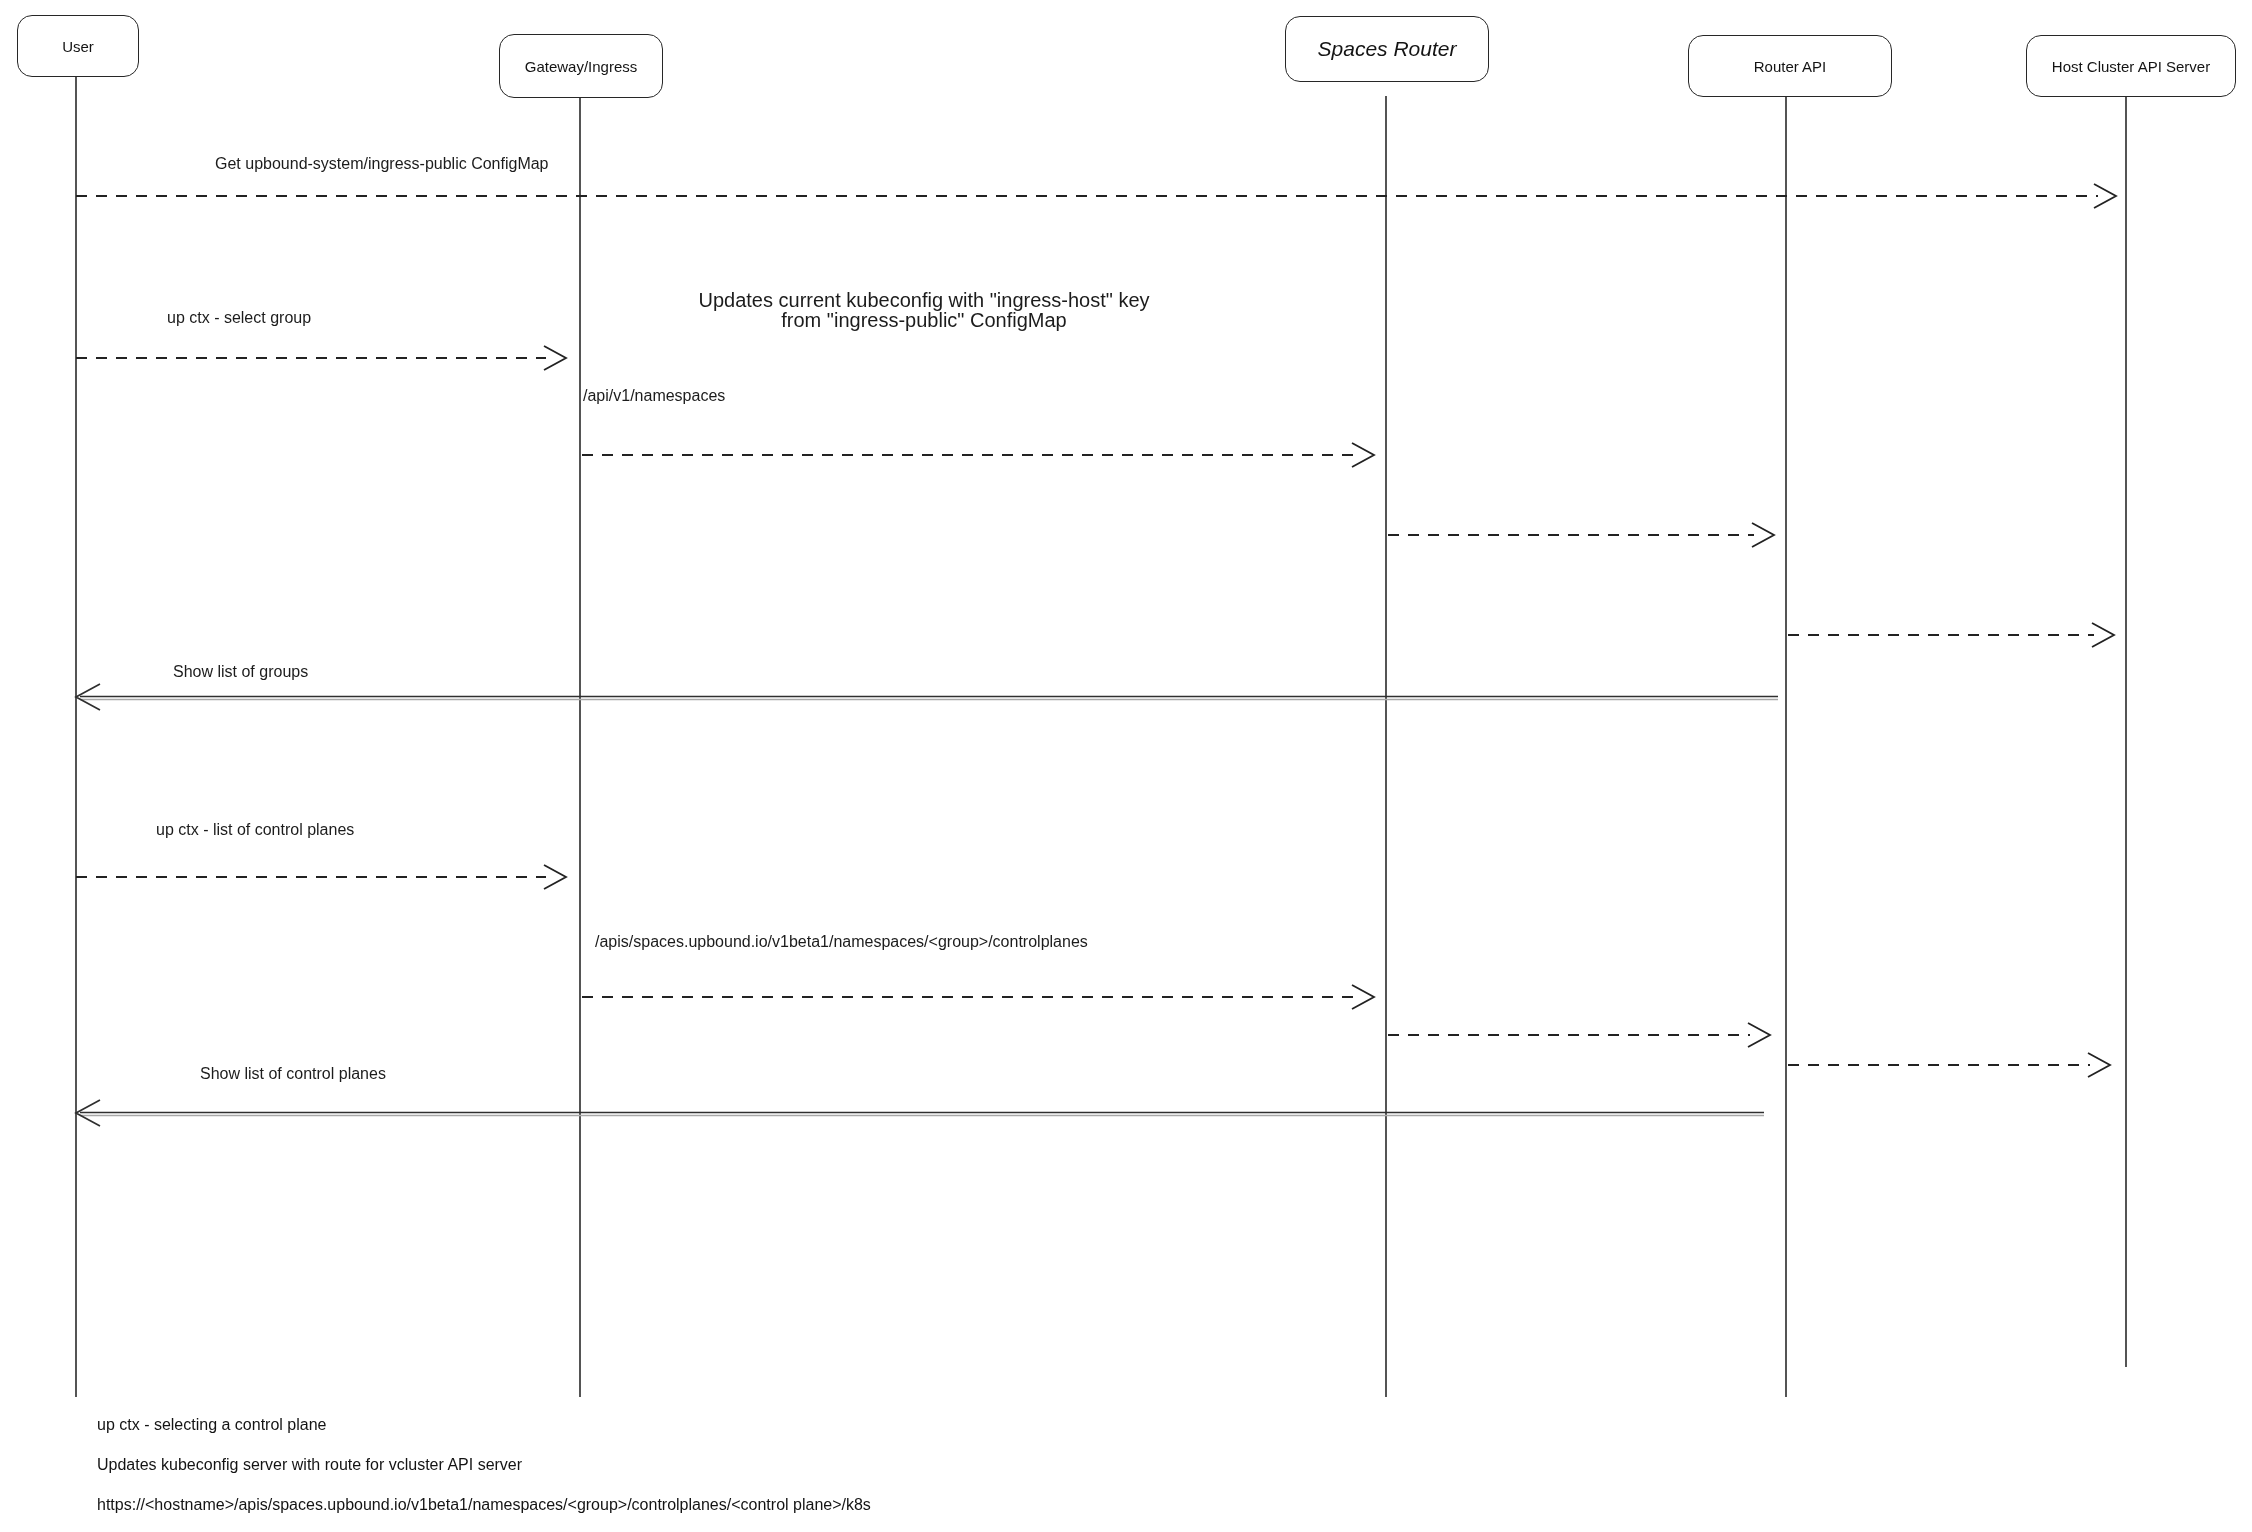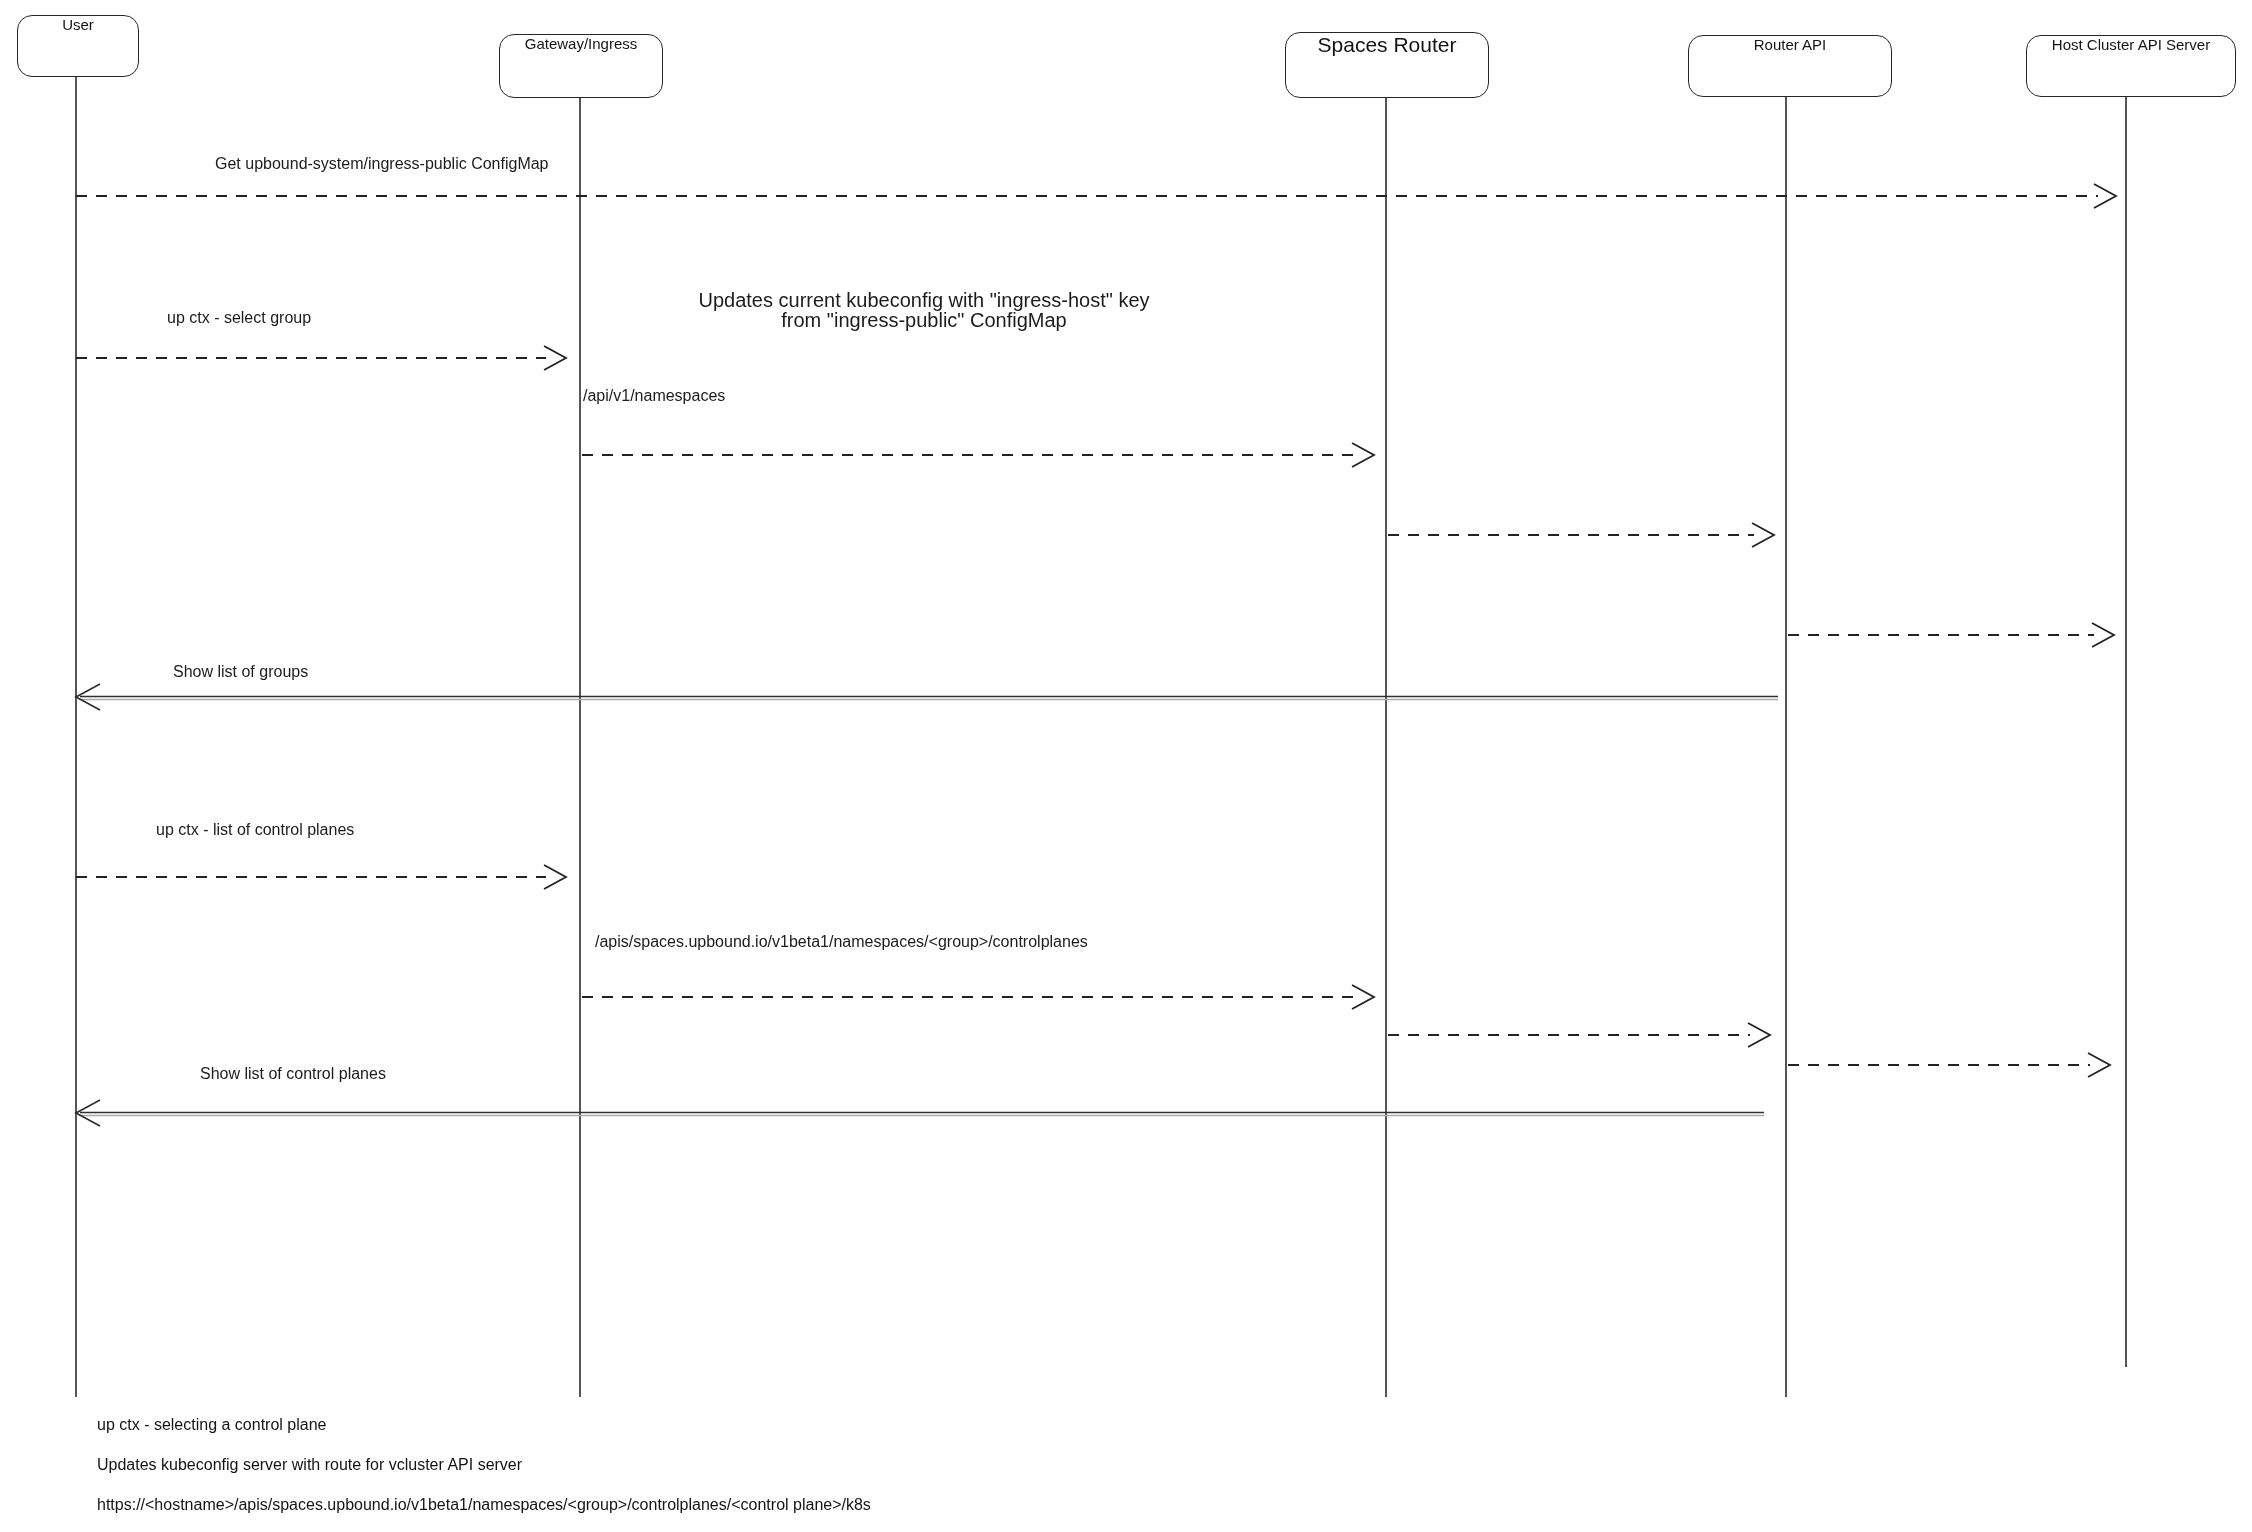--- a/index.html
+++ b/index.html
@@ -12,30 +12,30 @@
     color:#1c1c1c;
   }
   .stage { position:absolute; inset:0; }
   svg.canvas { position:absolute; left:0; top:0; }
 
   .actor {
     position:absolute;
     background:#ffffff;
     border:1.7px solid #272727;
     border-radius:15px;
-    display:flex; align-items:flex-start; justify-content:center;
+    display:flex; align-items:center; justify-content:center;
     font-size:15px; color:#141414;
     white-space:nowrap;
     z-index:2;
   }
   .actor.large { font-size:21px; }
 
   .actor-user    { left:17px;   top:15px; width:120px; height:60px; }
   .actor-gateway { left:499px;  top:34px; width:162px; height:62px; }
-  .actor-router  { left:1285px; top:32px; width:202px; height:64px; }
+  .actor-router  { left:1285px; top:16px; width:202px; height:64px;font-style:italic; }
   .actor-api     { left:1688px; top:35px; width:202px; height:60px; }
   .actor-host    { left:2026px; top:35px; width:208px; height:60px; }
 
   .msg-label {
     position:absolute;
     font-size:16px; color:#1c1c1c;
     white-space:nowrap;
     z-index:3;
   }
   .lbl-m1  { left:198px; top:155px;margin-left:17px; }

